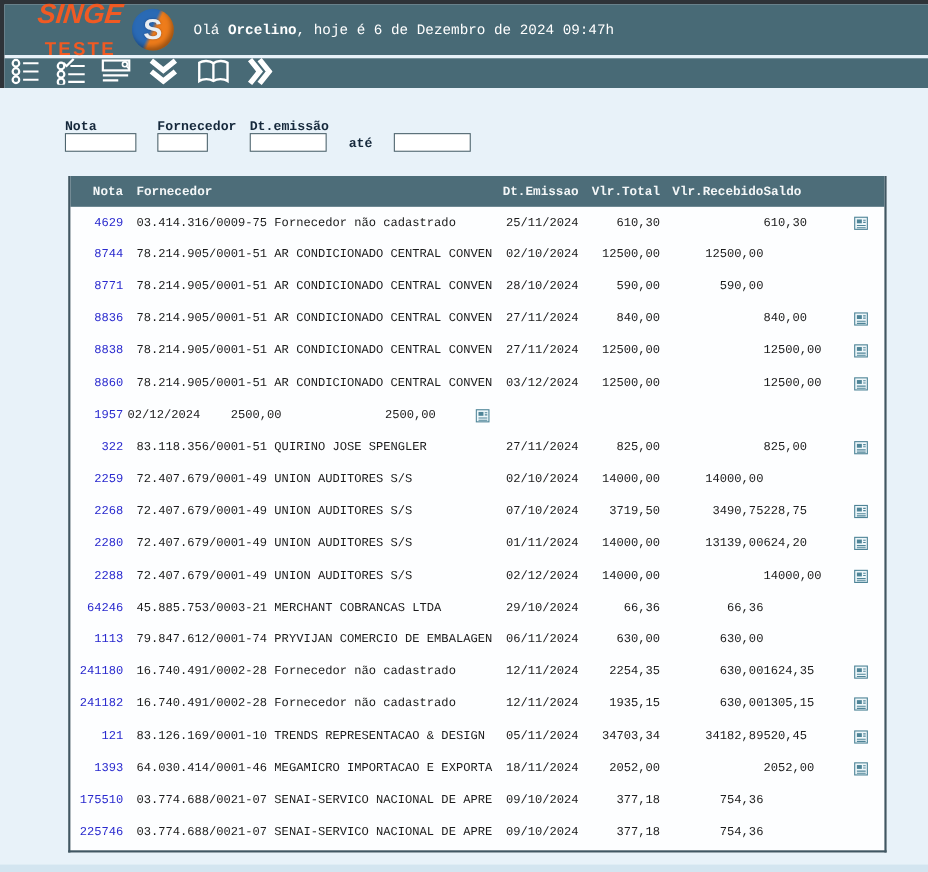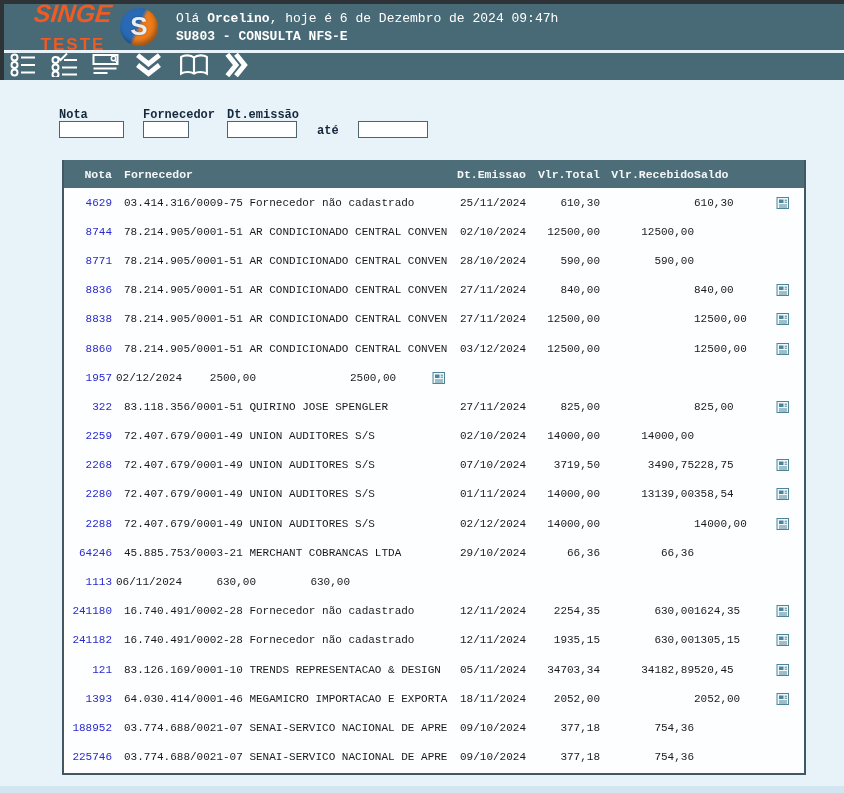--- a/index.html
+++ b/index.html
@@ -87,21 +87,20 @@
 <div class="header">
   <div class="logo">
     <div class="logo-main">SINGE</div>
     <div class="logo-sub">TESTE</div>
   </div>
   <div class="sphere">
     <span>S</span>
   </div>
   <div class="header-text">
     <div class="greeting"><span>Olá </span><b>Orcelino</b><span>, hoje é 6 de Dezembro de 2024 09:47h</span></div>
-    <div class="screen-title">SU803 - CONSULTA NFS-E</div>
   </div>
 </div>
 
 <div class="toolbar">
   <button class="tool-btn">
     <span>
       <svg width="30" height="24" viewBox="0 0 26 24" stroke-width="2">
         <circle cx="4.5" cy="4.5" r="3"></circle>
           <circle cx="4.5" cy="12" r="3"></circle>
           <circle cx="4.5" cy="19.5" r="3"></circle>
@@ -391,21 +390,21 @@
       </button>
     </span>
   </div>
 
   <div class="grid-row">
     <span class="c-nota">2280</span>
     <span class="c-forn">72.407.679/0001-49 UNION AUDITORES S/S</span>
     <span class="c-date">01/11/2024</span>
     <span class="c-total">14000,00</span>
     <span class="c-receb">13139,00</span>
-    <span class="c-saldo">358,54</span>
+    <span class="c-saldo">624,20</span>
     <span class="c-icon">
       <button class="doc-btn">
         <svg width="14" height="14" viewBox="0 0 14 14">
           <rect x="1" y="1.5" width="11.5" height="11" fill="#eef7fa" stroke="#4e8497" stroke-width="1"></rect>
           <rect x="3" y="3.5" width="4.5" height="3.5" fill="#4e8497"></rect>
           <line x1="8.7" y1="4.2" x2="11" y2="4.2" stroke="#4e8497" stroke-width="1"></line>
           <line x1="8.7" y1="6.2" x2="11" y2="6.2" stroke="#4e8497" stroke-width="1"></line>
           <line x1="3" y1="9" x2="11" y2="9" stroke="#4e8497" stroke-width="1"></line>
           <line x1="3" y1="11" x2="11" y2="11" stroke="#4e8497" stroke-width="1"></line>
         </svg>
@@ -450,20 +449,21 @@
           <line x1="8.7" y1="6.2" x2="11" y2="6.2" stroke="#4e8497" stroke-width="1"></line>
           <line x1="3" y1="9" x2="11" y2="9" stroke="#4e8497" stroke-width="1"></line>
           <line x1="3" y1="11" x2="11" y2="11" stroke="#4e8497" stroke-width="1"></line>
         </svg>
       </button>
     </span>
   </div>
 
   <div class="grid-row">
     <span class="c-nota">1113</span>
+    <span class="c-forn">79.847.612/0001-74 PRYVIJAN COMERCIO DE EMBALAGEN</span>
     <span class="c-date">06/11/2024</span>
     <span class="c-total">630,00</span>
     <span class="c-receb">630,00</span>
     <span class="c-saldo"></span>
     <span class="c-icon">
       <button class="doc-btn" style="visibility: hidden;">
         <svg width="14" height="14" viewBox="0 0 14 14">
           <rect x="1" y="1.5" width="11.5" height="11" fill="#eef7fa" stroke="#4e8497" stroke-width="1"></rect>
           <rect x="3" y="3.5" width="4.5" height="3.5" fill="#4e8497"></rect>
           <line x1="8.7" y1="4.2" x2="11" y2="4.2" stroke="#4e8497" stroke-width="1"></line>
@@ -553,21 +553,21 @@
           <line x1="8.7" y1="4.2" x2="11" y2="4.2" stroke="#4e8497" stroke-width="1"></line>
           <line x1="8.7" y1="6.2" x2="11" y2="6.2" stroke="#4e8497" stroke-width="1"></line>
           <line x1="3" y1="9" x2="11" y2="9" stroke="#4e8497" stroke-width="1"></line>
           <line x1="3" y1="11" x2="11" y2="11" stroke="#4e8497" stroke-width="1"></line>
         </svg>
       </button>
     </span>
   </div>
 
   <div class="grid-row">
-    <span class="c-nota">188952</span>
+    <span class="c-nota">175510</span>
     <span class="c-forn">03.774.688/0021-07 SENAI-SERVICO NACIONAL DE APRE</span>
     <span class="c-date">09/10/2024</span>
     <span class="c-total">377,18</span>
     <span class="c-receb">754,36</span>
     <span class="c-saldo"></span>
     <span class="c-icon">
       <button class="doc-btn" style="visibility: hidden;">
         <svg width="14" height="14" viewBox="0 0 14 14">
           <rect x="1" y="1.5" width="11.5" height="11" fill="#eef7fa" stroke="#4e8497" stroke-width="1"></rect>
           <rect x="3" y="3.5" width="4.5" height="3.5" fill="#4e8497"></rect>

